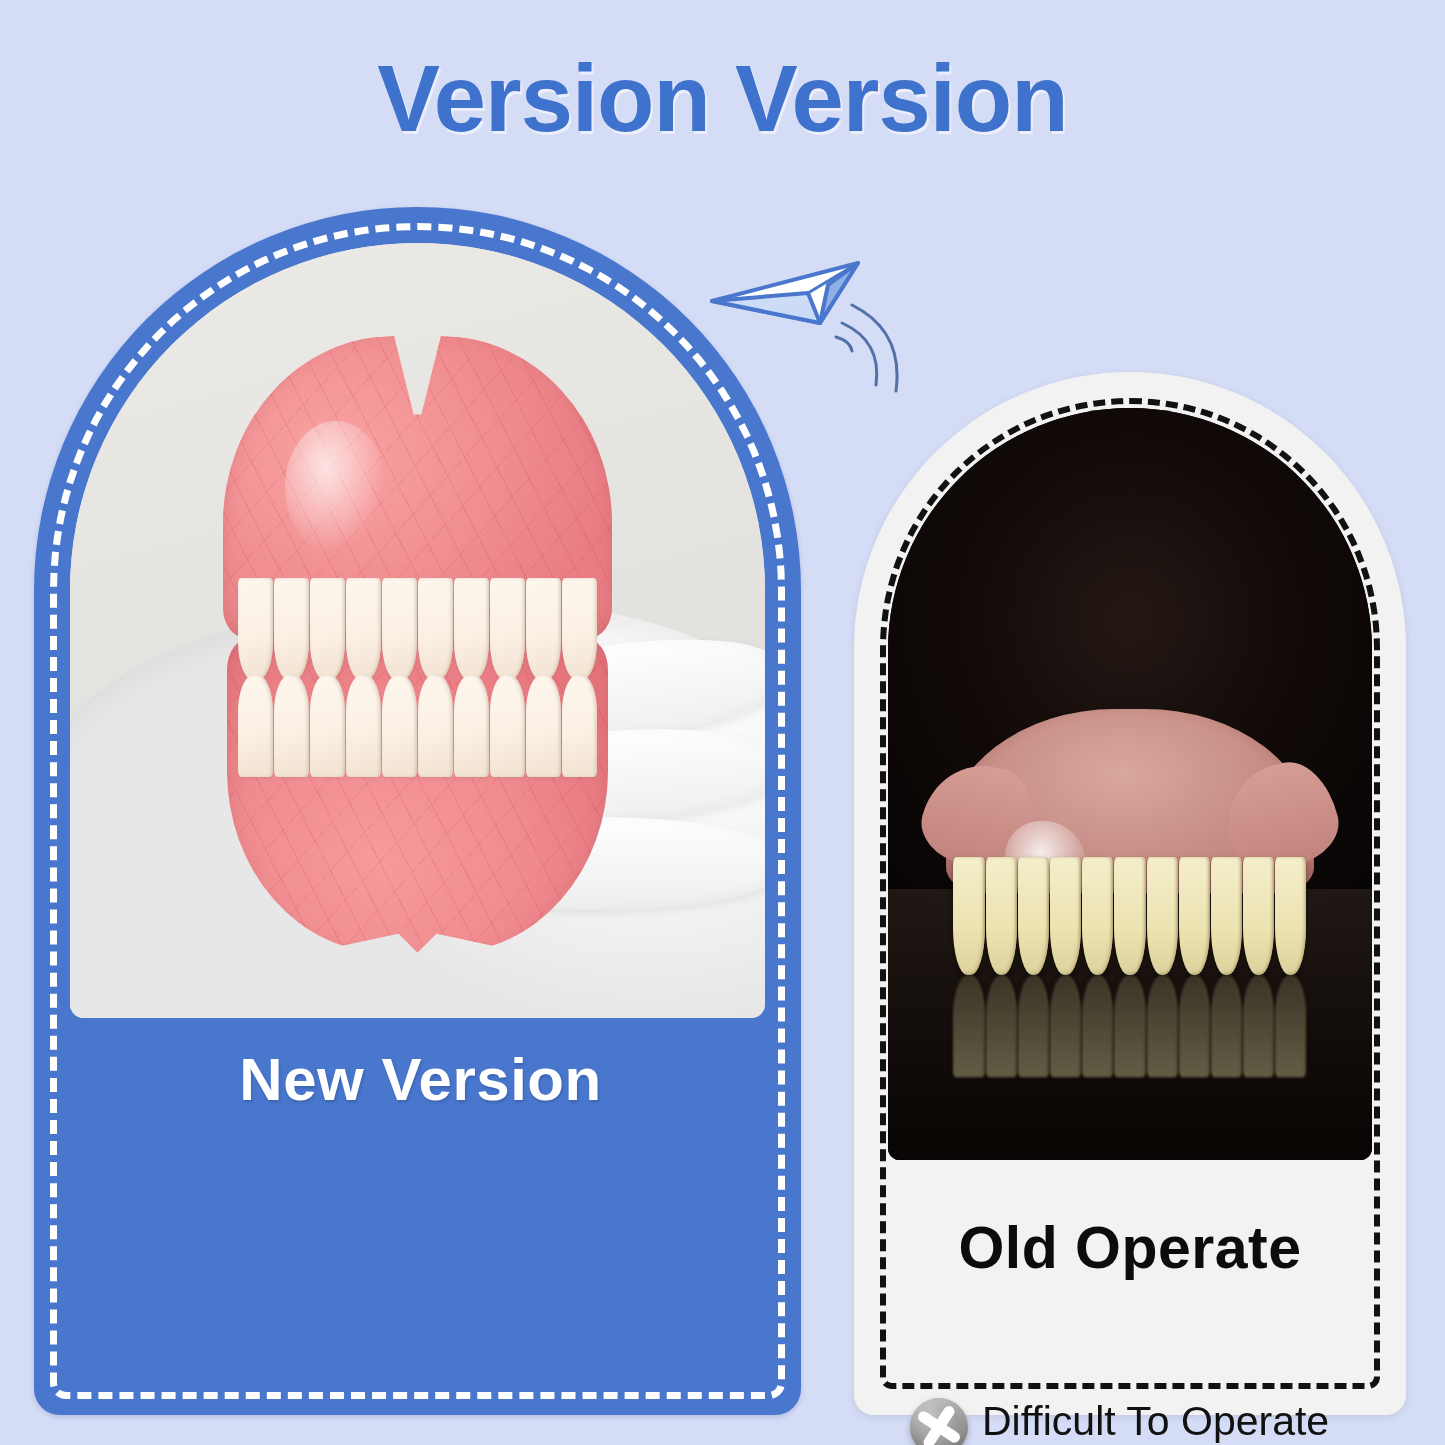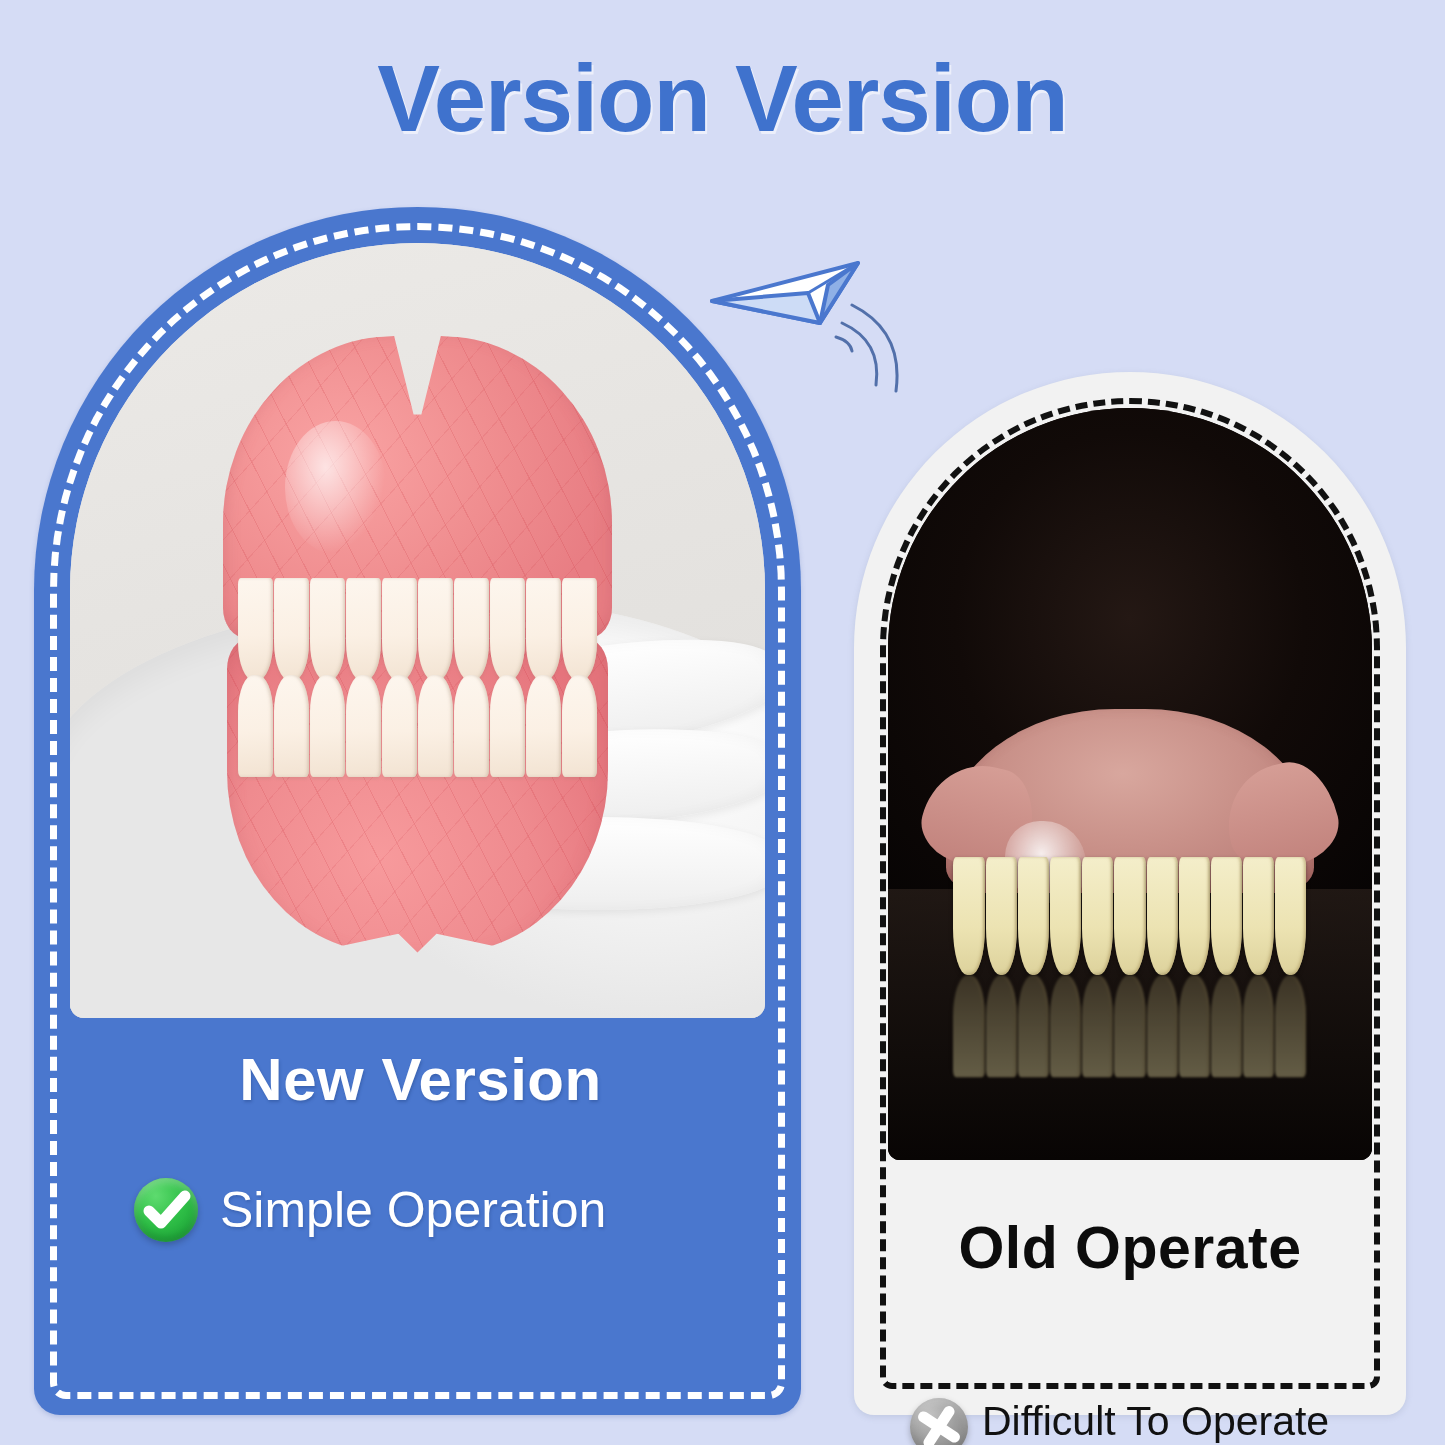--- a/index.html
+++ b/index.html
@@ -259,28 +259,20 @@
       </div>
     </div>
   </div>
 
   <div class="panel-new-dash"></div>
 
   <div class="panel-new-title">New Version</div>
 
   <div class="feature-list-new">
 
-    <div class="feature-row">
-      <span class="badge-ok">
-        <svg viewBox="0 0 64 64" aria-hidden="true">
-          <path d="M15 33 L27 45 L51 18" fill="none" stroke="#ffffff" stroke-width="11" stroke-linecap="round" stroke-linejoin="round"></path>
-        </svg>
-      </span>
-      <span class="feature-label-new">Simple Operation</span>
-    </div>
 
 
   </div>
 </div>
 
 <div class="panel-old">
 
   <div class="panel-old-photo">
     <div class="dark-scene">
       <div class="mirror"></div>

